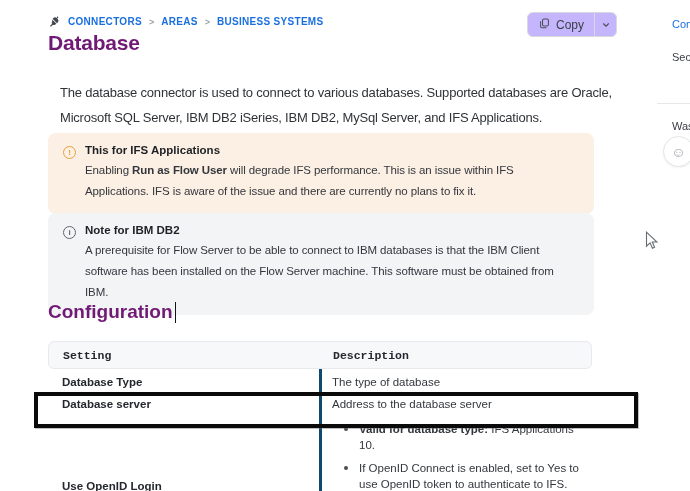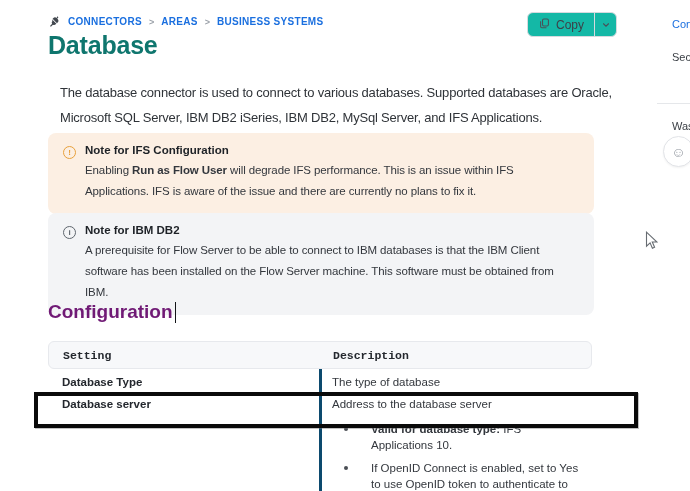--- a/index.html
+++ b/index.html
@@ -9,26 +9,26 @@
     font-family:"Liberation Sans","DejaVu Sans",sans-serif;
     color:#2e3238;
   }
   
   .breadcrumb { position:absolute; left:48px; top:15px; display:flex; align-items:center; gap:7px; }
   .crumb { font-size:10px; font-weight:700; letter-spacing:.3px; color:#1a6fdf; text-decoration:none; cursor:pointer; }
   .crumb-sep { font-size:9px; color:#9aa0a8; font-weight:700; }
   .plug-icon svg { display:block; }
   
   .copy-btn { position:absolute; left:527px; top:12px; height:25px; display:flex; align-items:stretch;
-    border:1px solid #d6dade; border-radius:6px; background:#14b8a6; overflow:hidden; }
+    border:1px solid #d6dade; border-radius:6px; background:#c4b5fd; overflow:hidden; }
   .copy-main { display:flex; align-items:center; gap:5px; padding:0 10px; cursor:pointer; }
   .copy-label { font-size:12px; color:#3c4148; }
   .copy-caret { display:flex; align-items:center; justify-content:center; width:22px; border-left:1px solid #d6dade; cursor:pointer; }
   
-  .page-title { position:absolute; left:48px; top:31px; font-size:25px; font-weight:700; color:#0f766e; letter-spacing:-.2px; }
+  .page-title { position:absolute; left:48px; top:31px; font-size:21px; font-weight:700; color:#701a75; letter-spacing:-.2px; }
   .intro { position:absolute; left:48px; top:80px; width:552px; font-size:13px; line-height:25px; color:#2f3338; letter-spacing:-.2px;margin-left:12px; }
   
   .note { position:absolute; left:48px; width:546px; border-radius:8px; padding:11px 16px 12px 15px; display:flex; gap:9px; }
   .note.warning { top:133px; background:#fcefe3; }
   .note.info    { top:213px; background:#f3f4f6; }
   .note-ic { flex:0 0 auto; width:13px; height:13px; border-radius:50%; margin-top:2px;
     display:flex; align-items:center; justify-content:center; font-size:8px; font-weight:700; }
   .note.warning .note-ic { border:1.5px solid #e8a13c; color:#e8a13c; }
   .note.info    .note-ic { border:1.5px solid #5f666e; color:#5f666e; }
   .note-title { font-size:11.5px; font-weight:700; color:#1d2126; margin-bottom:4px; }
@@ -43,21 +43,21 @@
   .t-head .th { padding-left:14px; font-weight:700; color:#24282e;font-family:Liberation Mono, monospace; }
   .t-head .th + .th { padding-left:10px; }
   .t-row { display:grid; grid-template-columns:274px 1fr; border-bottom:1px solid #e9ebee; }
   .td-setting { padding:0 10px 0 14px; font-weight:700; color:#24282e; border-right:3px solid #0c4a6e; display:flex; align-items:center; }
   .td-desc { padding:0 10px; color:#33373d; display:flex; align-items:center; }
   .row-1 { height:27px; }
   .row-2 { height:16px; border-bottom:none; }
   .row-3 { height:64px; border-bottom:none; }
   .row-3 .td-setting { align-items:flex-end; padding-bottom:7px; }
   .row-3 .td-desc { display:block; padding-top:9px; }
-  .bullet { display:flex; gap:23px; margin:0 0 7px 12px; line-height:16px; }
+  .bullet { display:flex; gap:11px; margin:0 0 7px 12px; line-height:16px; }
   .bullet .dot { flex:0 0 auto; width:4px; height:4px; border-radius:50%; background:#4a4e54; margin-top:6px; }
   .bullet .bullet-text { max-width:225px; }
   
   .highlight-box { position:absolute; left:34px; top:392px; width:604px; height:36px;
     border:4px solid #0a0a0a; background:transparent; pointer-events:none;
     box-shadow:1px 1px 0 rgba(120,120,120,.45); }
   
   .toc-item { position:absolute; left:672px; font-size:11px; cursor:pointer; white-space:nowrap; }
   .toc-active { top:18px; color:#1a6fdf; font-weight:400; }
   .toc-plain { top:51px; color:#3a3f45; }
@@ -104,21 +104,21 @@
     </span>
   </div>
 </div>
 
 <h1 class="page-title">Database</h1>
 <p class="intro">The database connector is used to connect to various databases. Supported databases are Oracle, Microsoft SQL Server, IBM DB2 iSeries, IBM DB2, MySql Server, and IFS Applications.</p>
 
 <div class="note warning">
   <span class="note-ic">!</span>
   <div>
-    <div class="note-title">Note for IFS Configuration</div>
+    <div class="note-title">This for IFS Applications</div>
     <div class="note-body"><span>Enabling </span><b>Run as Flow User</b><span> will degrade IFS performance. This is an issue within IFS Applications. IFS is aware of the issue and there are currently no plans to fix it.</span></div>
   </div>
 </div>
 
 <div class="note info">
   <span class="note-ic">i</span>
   <div>
     <div class="note-title">Note for IBM DB2</div>
     <div class="note-body">A prerequisite for Flow Server to be able to connect to IBM databases is that the IBM Client software has been installed on the Flow Server machine. This software must be obtained from IBM.</div>
   </div>

